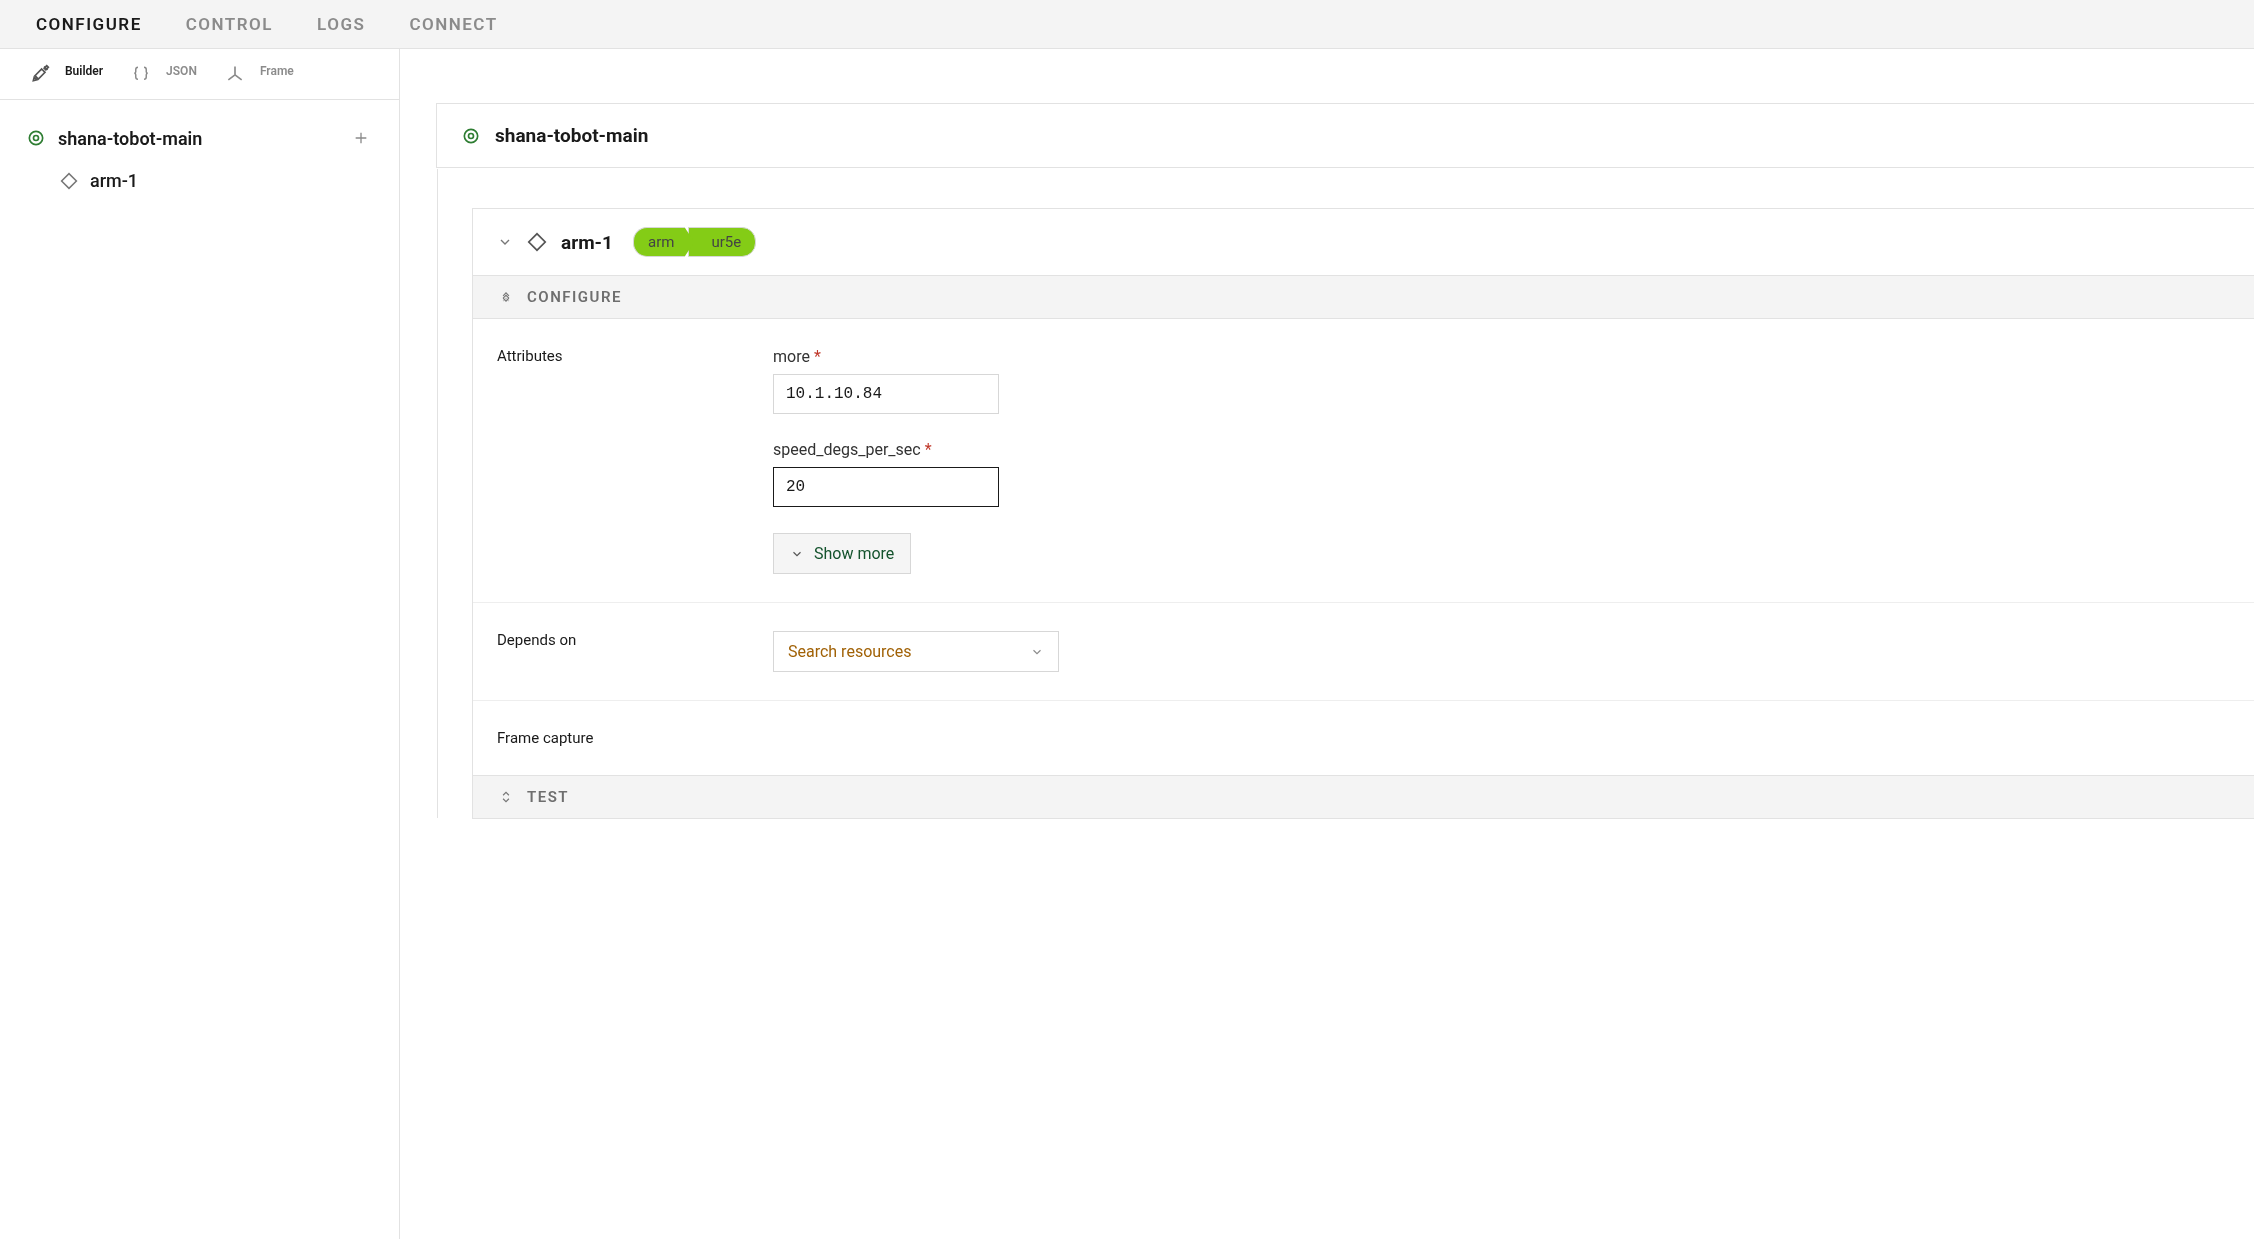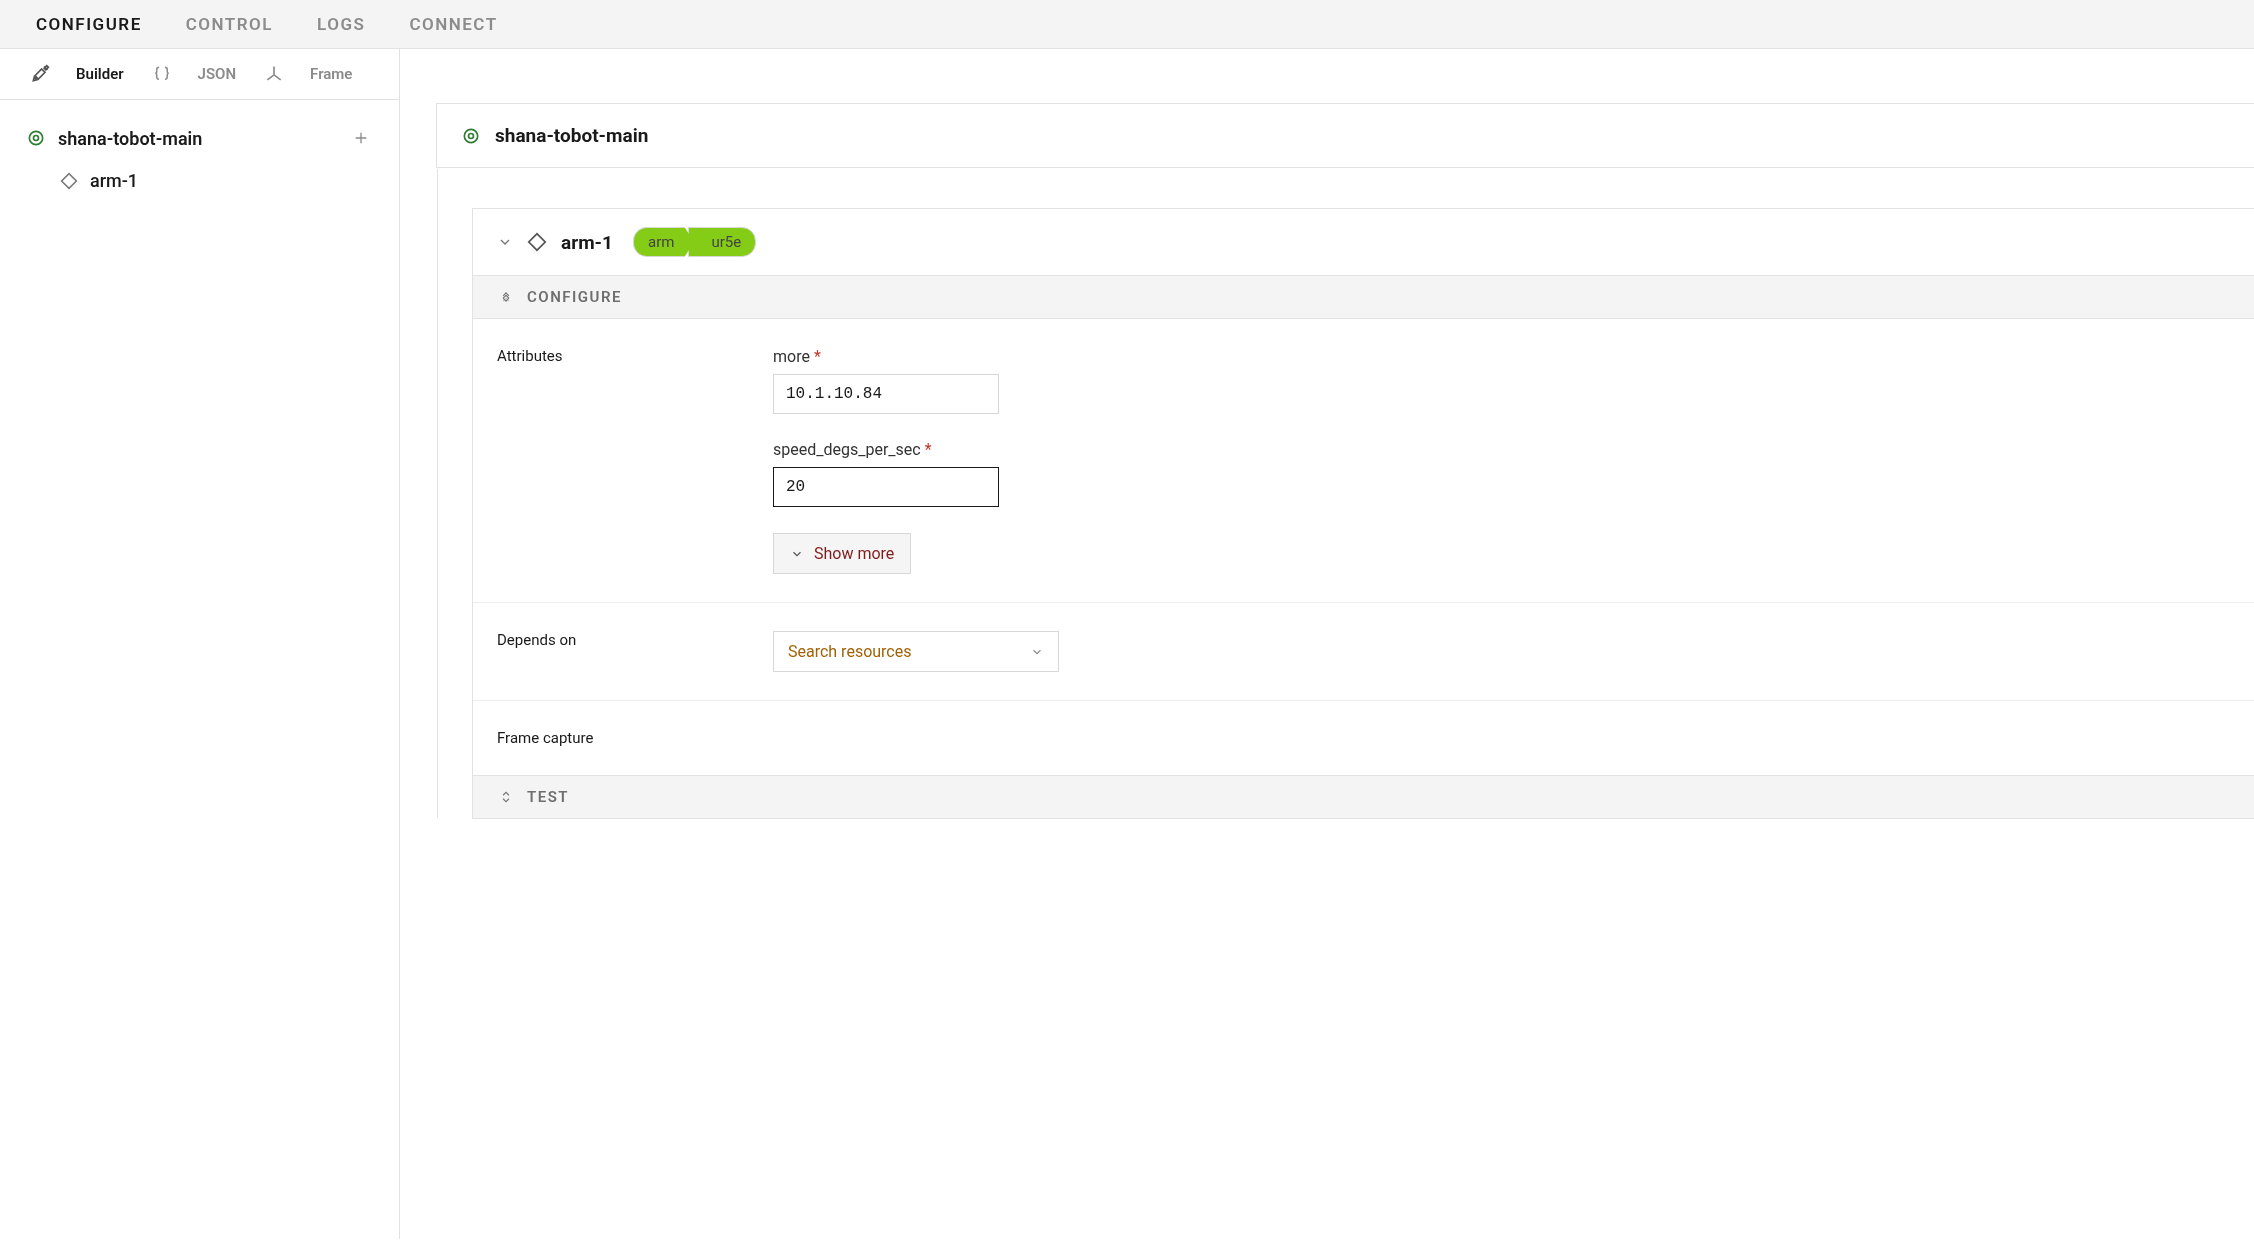--- a/index.html
+++ b/index.html
@@ -38,23 +38,23 @@
     background: #fff;
   }
   .subtabs {
     display: flex;
     gap: 28px;
     padding: 15px 30px;
     border-bottom: 1px solid #e2e2e2;
   }
   .subtab {
     display: flex;
-    align-items: center;
-    gap: 26px;
-    font-size: 15px;
+    align-items: flex-start;
+    gap: 15px;
+    font-size: 12px;
     font-weight: 600;
     color: #8b8b8b;
     cursor: pointer;
   }
   .subtab.active { color: #1a1a1a; }
   .subtab-icon { width: 20px; height: 20px; display:flex; align-items:center; justify-content:center; }
 
   
   .tree { padding: 16px 18px; }
   .tree-root, .tree-child {
@@ -173,21 +173,21 @@
     color:#1a1a1a;
     font-family:Liberation Mono, monospace;
   }
   .text-input.focused { border: 1.5px solid #1a1a1a; }
   .btn {
     display:inline-flex; align-items:center; gap:10px;
     padding: 10px 16px;
     border: 1px solid #d7d7d7;
     background: #f5f5f5;
     font-size: 16px;
-    color:#7f1d1d;
+    color:#14532d;
     cursor:pointer;
     width: fit-content;
   }
   .select-like {
     width: 286px;
     display:flex; justify-content:space-between; align-items:center;
     padding: 10px 14px;
     border:1px solid #d7d7d7;
     color:#a16207;
     font-size:16px;

